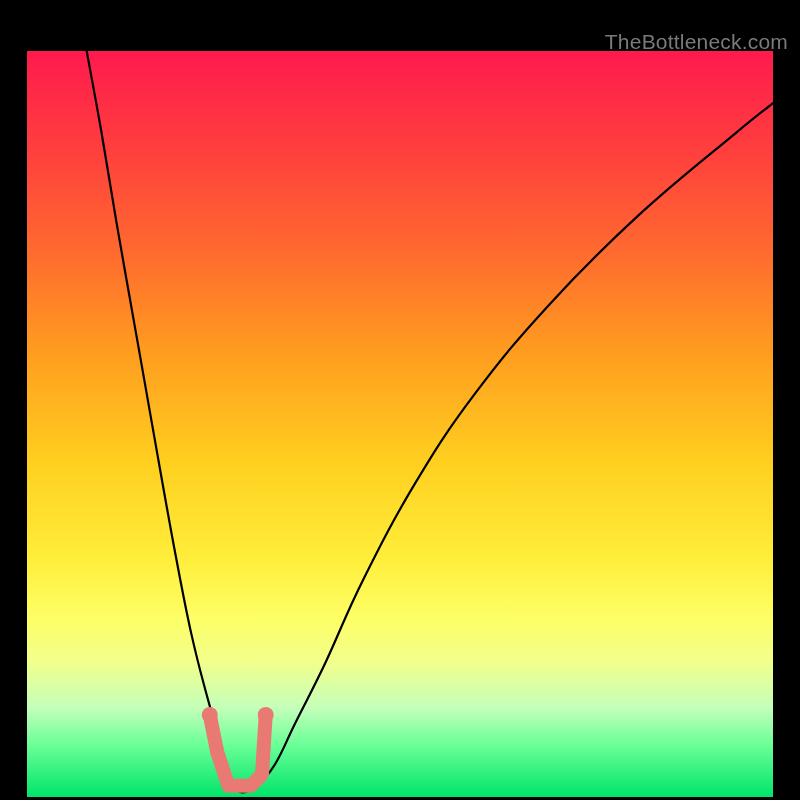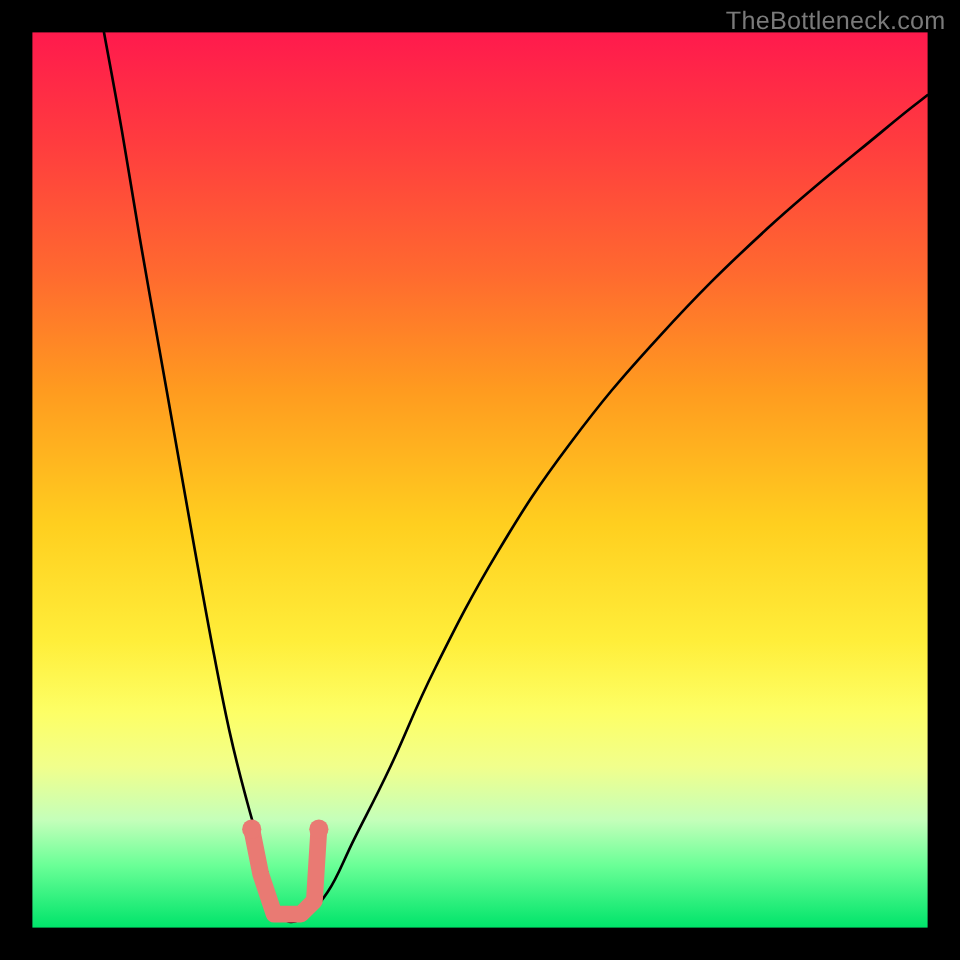--- a/index.html
+++ b/index.html
@@ -9,20 +9,21 @@
     height: 800px;
     overflow: hidden;
     background: #000;
     font-family: Arial, Helvetica, sans-serif;
   }
   .frame {
     position: relative;
     width: 800px;
     height: 572px;
     background: #000;
+    margin-top: 24px;
   }
   .plot-area {
     position: absolute;
     left: 27px;
     top: 27px;
     width: 746px;
     height: 746px;
     
     background:
       linear-gradient(to bottom,

